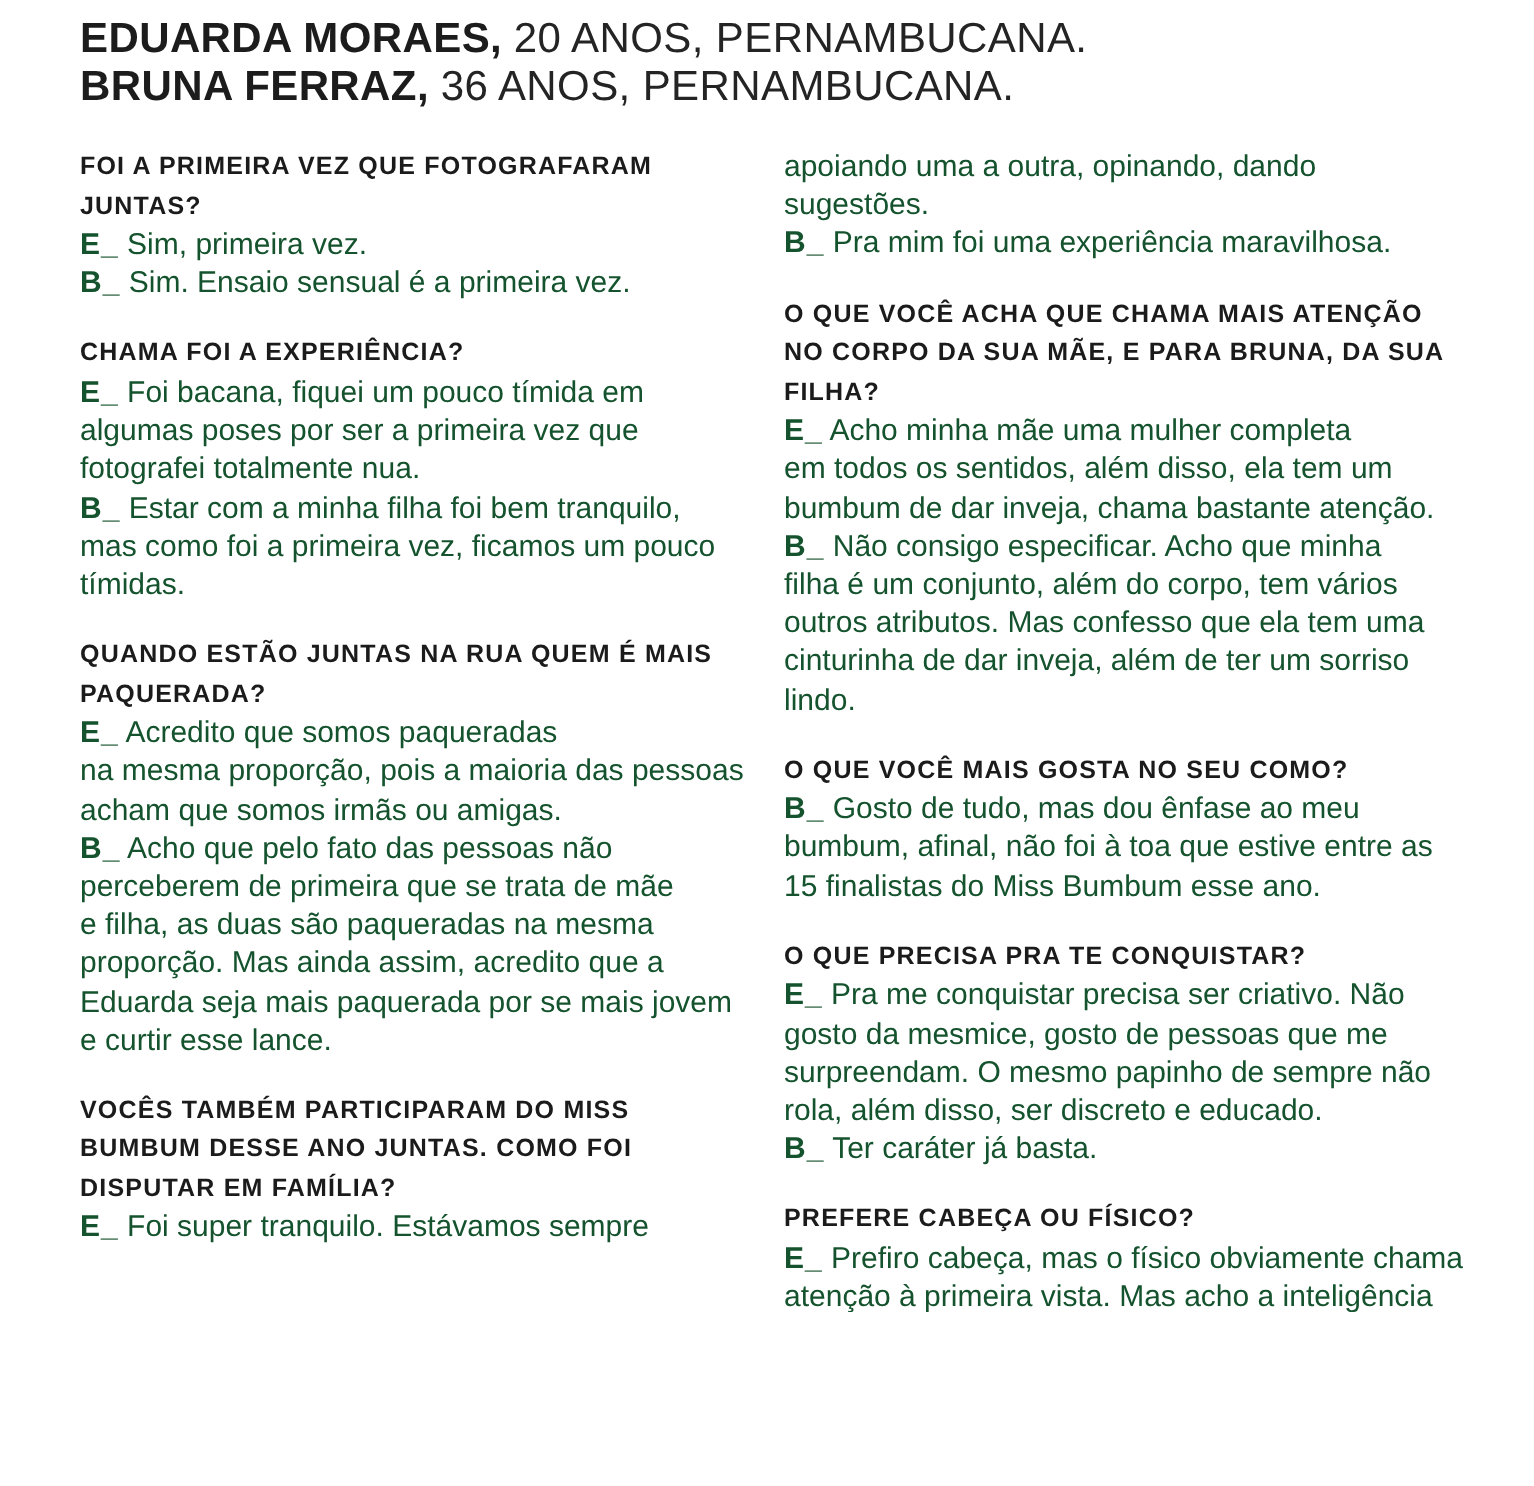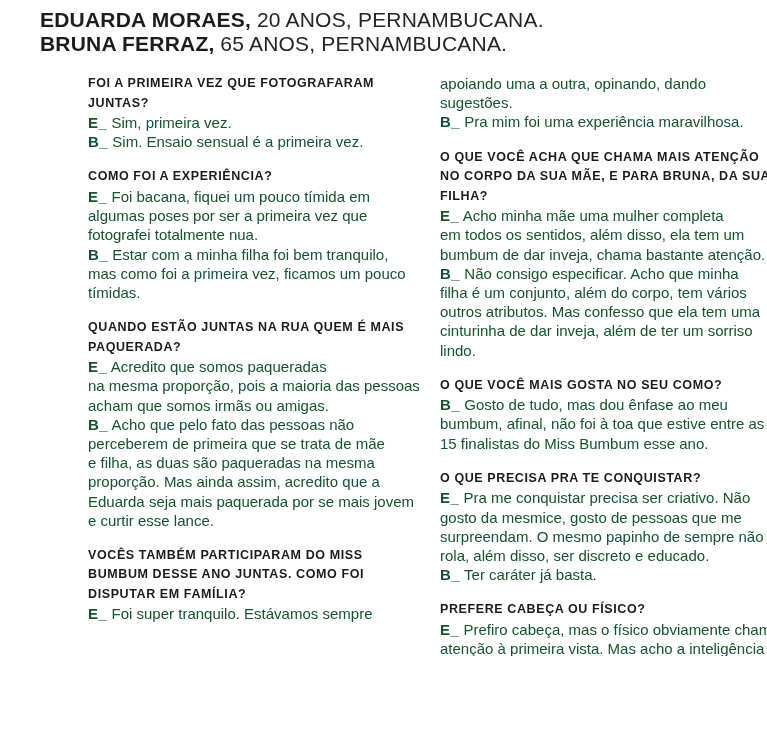--- a/index.html
+++ b/index.html
@@ -33,21 +33,20 @@
   }
   .header-info {
     font-weight: 300;
     letter-spacing: 0.2px;
     color: #242424;
   }
   
   .col {
     position: absolute;
     top: 74px;
-    margin-left: 48px;
   }
   .col-left  { left: 40px;  width: 346px; }
   .col-right { left: 392px; width: 366px; }
   .qa-block { margin: 0 0 16px 0; }
   .question {
     margin: 0;
     font-size: 12.5px;
     line-height: 19.5px;
     font-weight: 700;
     letter-spacing: 0.6px;
@@ -90,33 +89,33 @@
 
 <div class="page">
 
   <div class="header">
     <div class="header-line">
       <span class="header-name">EDUARDA MORAES,</span>
       <span class="header-info">20 ANOS, PERNAMBUCANA.</span>
     </div>
     <div class="header-line">
       <span class="header-name">BRUNA FERRAZ,</span>
-      <span class="header-info">65 ANOS, PERNAMBUCANA.</span>
+      <span class="header-info">36 ANOS, PERNAMBUCANA.</span>
     </div>
   </div>
 
   <div class="col col-left" id="col-left">
       <section class="qa-block">
         <h3 class="question">FOI A PRIMEIRA VEZ QUE FOTOGRAFARAM
 JUNTAS?</h3>
         <p class="answer"><span class="speaker">E_</span> Sim, primeira vez.</p>
         <p class="answer"><span class="speaker">B_</span> Sim. Ensaio sensual é a primeira vez.</p>
       </section>
       <section class="qa-block">
-        <h3 class="question">COMO FOI A EXPERIÊNCIA?</h3>
+        <h3 class="question">CHAMA FOI A EXPERIÊNCIA?</h3>
         <p class="answer"><span class="speaker">E_</span> Foi bacana, fiquei um pouco tímida em
 algumas poses por ser a primeira vez que
 fotografei totalmente nua.</p>
         <p class="answer"><span class="speaker">B_</span> Estar com a minha filha foi bem tranquilo,
 mas como foi a primeira vez, ficamos um pouco
 tímidas.</p>
       </section>
       <section class="qa-block">
         <h3 class="question">QUANDO ESTÃO JUNTAS NA RUA QUEM É MAIS
 PAQUERADA?</h3>

